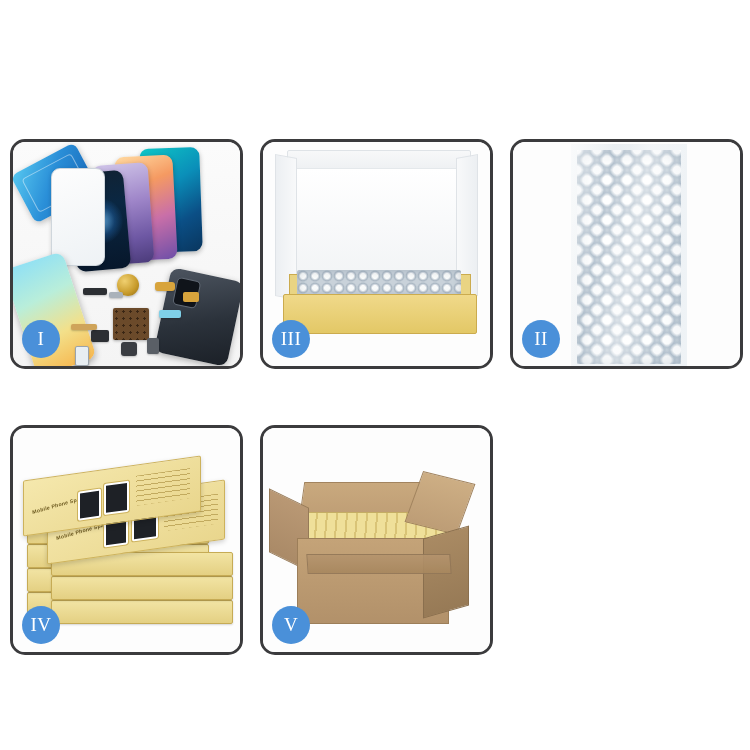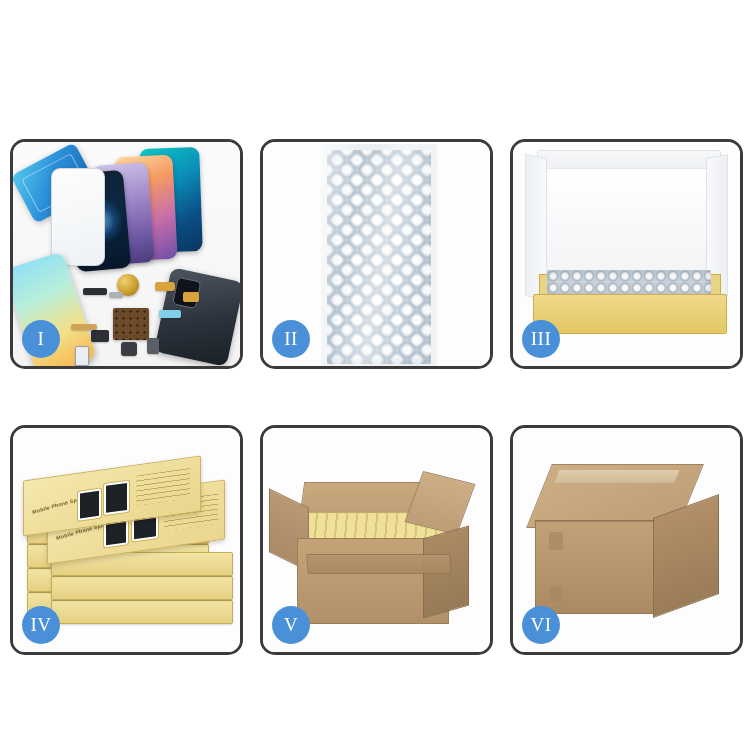--- a/index.html
+++ b/index.html
@@ -234,39 +234,39 @@
         <div class="part pt6"></div>
         <div class="part pt7"></div>
         <div class="part pt8"></div>
         <div class="part pt9"></div>
         <div class="part pt10"></div>
       </div>
       <div class="badge">I</div>
     </div>
 
     <div class="panel">
-      <div class="scene p2">
-        <div class="wrapcol"></div>
-        <div class="bubbles"></div>
-        <div class="wrapsheen"></div>
-      </div>
-      <div class="badge">II</div>
-    </div>
-
-    <div class="panel">
       <div class="scene p3">
         <div class="lidback"></div>
         <div class="foam"></div>
         <div class="lidleft"></div>
         <div class="lidright"></div>
         <div class="traytop"></div>
         <div class="traybubbles"></div>
         <div class="trayfront"></div>
       </div>
       <div class="badge">III</div>
+    </div>
+
+    <div class="panel">
+      <div class="scene p2">
+        <div class="wrapcol"></div>
+        <div class="bubbles"></div>
+        <div class="wrapsheen"></div>
+      </div>
+      <div class="badge">II</div>
     </div>
 
     <div class="panel">
       <div class="scene p4">
         <div class="stack">
           <div class="sbox" style="left:6px;top:150px;width:180px;height:22px;"></div>
           <div class="sbox" style="left:6px;top:126px;width:180px;height:22px;"></div>
           <div class="sbox" style="left:6px;top:102px;width:180px;height:22px;"></div>
           <div class="sbox" style="left:6px;top:78px;width:180px;height:22px;"></div>
 
@@ -299,27 +299,15 @@
         <div class="c5items"></div>
         <div class="flapright"></div>
         <div class="flapleft"></div>
         <div class="c5body"></div>
         <div class="c5side"></div>
         <div class="flapfront"></div>
       </div>
       <div class="badge">V</div>
     </div>
 
-    <div class="panel">
-      <div class="scene p6">
-        <div class="c6top"></div>
-        <div class="c6tape"></div>
-        <div class="c6front"></div>
-        <div class="c6side"></div>
-        <div class="c6seam"></div>
-        <div class="c6tab c6tab1"></div>
-        <div class="c6tab c6tab2"></div>
-      </div>
-      <div class="badge">VI</div>
-    </div>
 
   </div>
 </div>
 
 </body></html>

